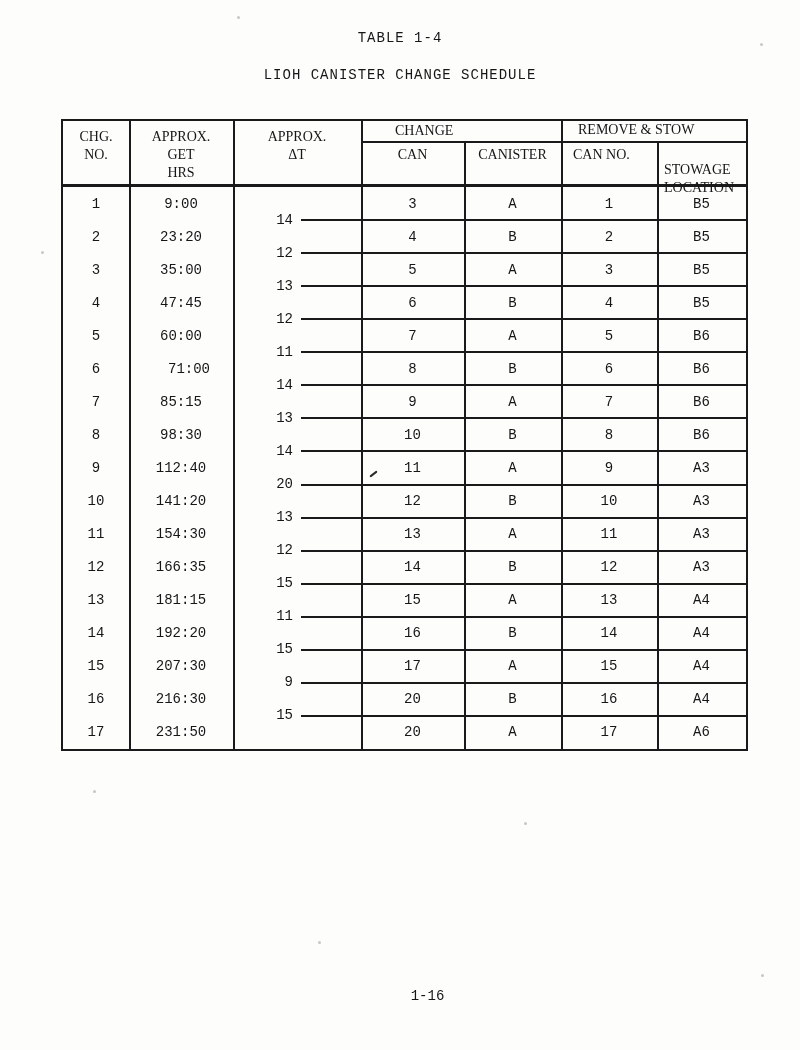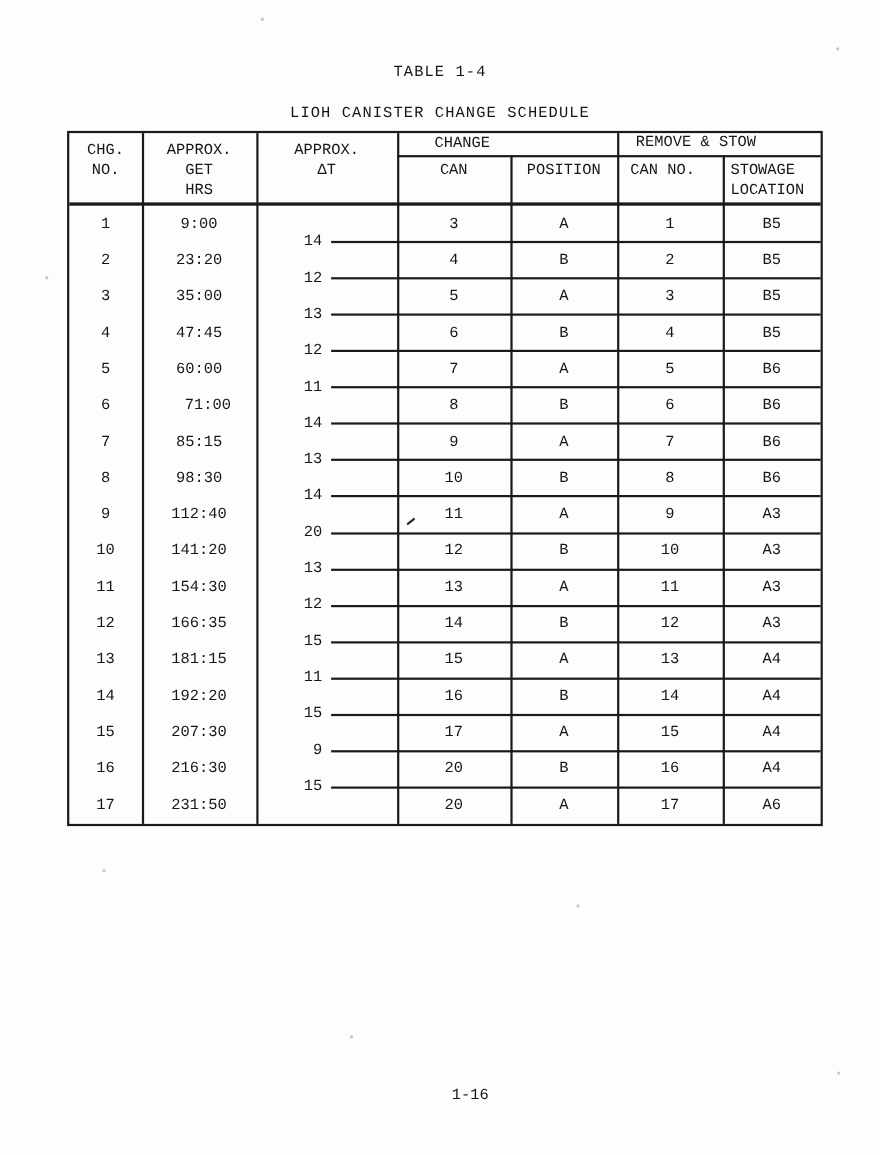--- a/index.html
+++ b/index.html
@@ -2,31 +2,31 @@
 <html><head>
 <meta charset="utf-8">
 <style>
   html,body{margin:0;padding:0;}
   body{
     width:800px;height:1050px;position:relative;overflow:hidden;
     background:#fdfdfc;color:#161616;
     font-family:"Liberation Mono","DejaVu Sans Mono",monospace;
     font-size:14px;
   }
-  .title-line{position:absolute;left:0;width:800px;text-align:center;letter-spacing:1px;margin-top:28px;}
+  .title-line{position:absolute;left:0;width:800px;text-align:center;letter-spacing:1px;}
   #title1{top:30px;}
   #title2{top:67px;}
   .table{
     position:absolute;left:61px;top:119px;width:687px;height:632px;
     border:2px solid #1a1a1a;box-sizing:border-box;
   }
   .vline{position:absolute;width:2px;background:#1a1a1a;}
   .hline{position:absolute;height:2px;background:#1a1a1a;}
   .hline.thick{height:3px;}
-  .hcell{position:absolute;white-space:pre-line;line-height:18px;}
+  .hcell{position:absolute;white-space:pre-line;line-height:18px;font-family:Liberation Serif, serif;}
   .hcell.center{text-align:center;}
   .cell{
     position:absolute;display:flex;align-items:center;justify-content:center;
   }
   .dt-label{
     position:absolute;left:166px;width:64px;height:21px;line-height:21px;
     text-align:right;
   }
   .tick-mark{
     position:absolute;left:306px;top:352px;width:9px;height:2px;background:#2a2a2a;
@@ -57,23 +57,23 @@
   <div class="hcell center" style="left:0;top:7px;width:66px;">CHG.
 NO.</div>
   <div class="hcell center" style="left:66px;top:7px;width:104px;">APPROX.
 GET
 HRS</div>
   <div class="hcell center" style="left:170px;top:7px;width:128px;">APPROX.
 ΔT</div>
   <div class="hcell" style="left:332px;top:1px;width:164px;">CHANGE</div>
   <div class="hcell" style="left:515px;top:0;width:166px;">REMOVE &amp; STOW</div>
   <div class="hcell center" style="left:298px;top:25px;width:103px;">CAN</div>
-  <div class="hcell center" style="left:401px;top:25px;width:97px;">POSITION</div>
+  <div class="hcell center" style="left:401px;top:25px;width:97px;">CANISTER</div>
   <div class="hcell" style="left:510px;top:25px;width:84px;">CAN NO.</div>
-  <div class="hcell" style="left:601px;top:25px;width:82px;">STOWAGE
+  <div class="hcell" style="left:601px;top:40px;width:82px;">STOWAGE
 LOCATION</div>
 
   <div>
       <div class="cell" style="left: 0px; top: 66px; width: 66px; height: 33.0588px;">1</div>
       <div class="cell" style="left: 66px; top: 66px; width: 104px; height: 33.0588px;">9:00</div>
       <div class="cell" style="left: 298px; top: 66px; width: 103px; height: 33.0588px;">3</div>
       <div class="cell" style="left: 401px; top: 66px; width: 97px; height: 33.0588px;">A</div>
       <div class="cell" style="left: 498px; top: 66px; width: 96px; height: 33.0588px;">1</div>
       <div class="cell" style="left: 594px; top: 66px; width: 89px; height: 33.0588px;">B5</div>
       <div class="cell" style="left: 0px; top: 99.0588px; width: 66px; height: 33.0588px;">2</div>

